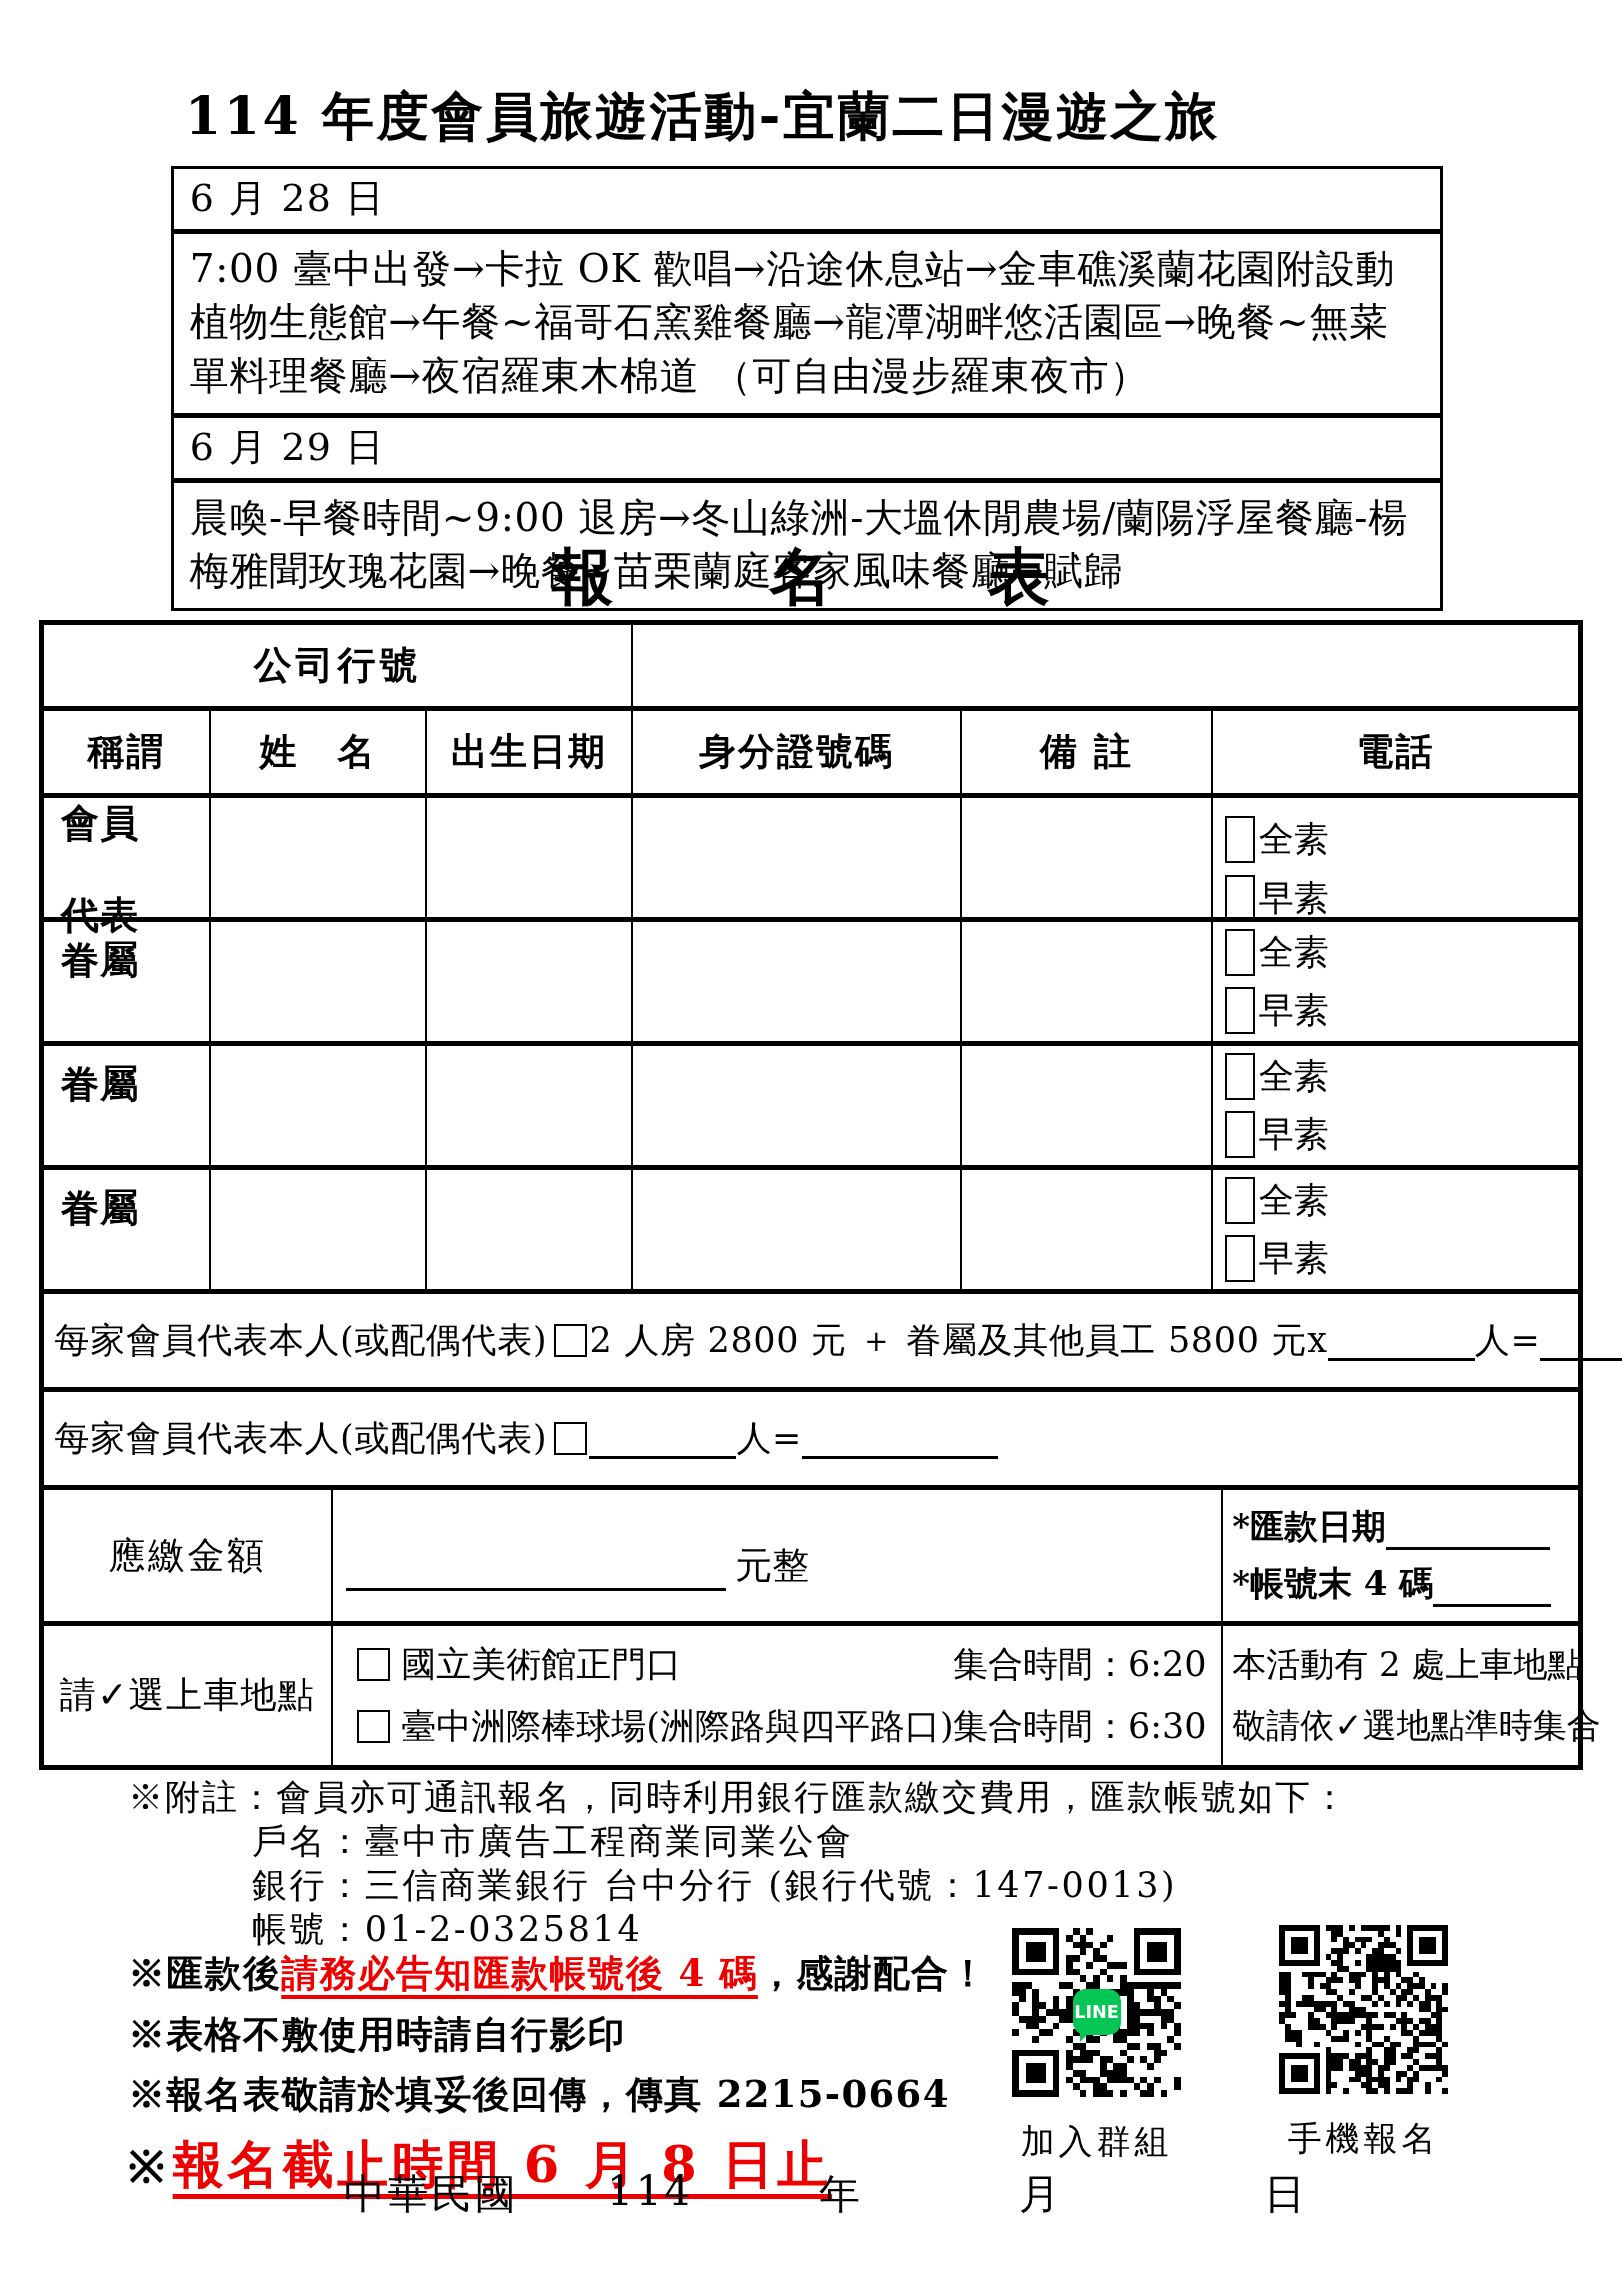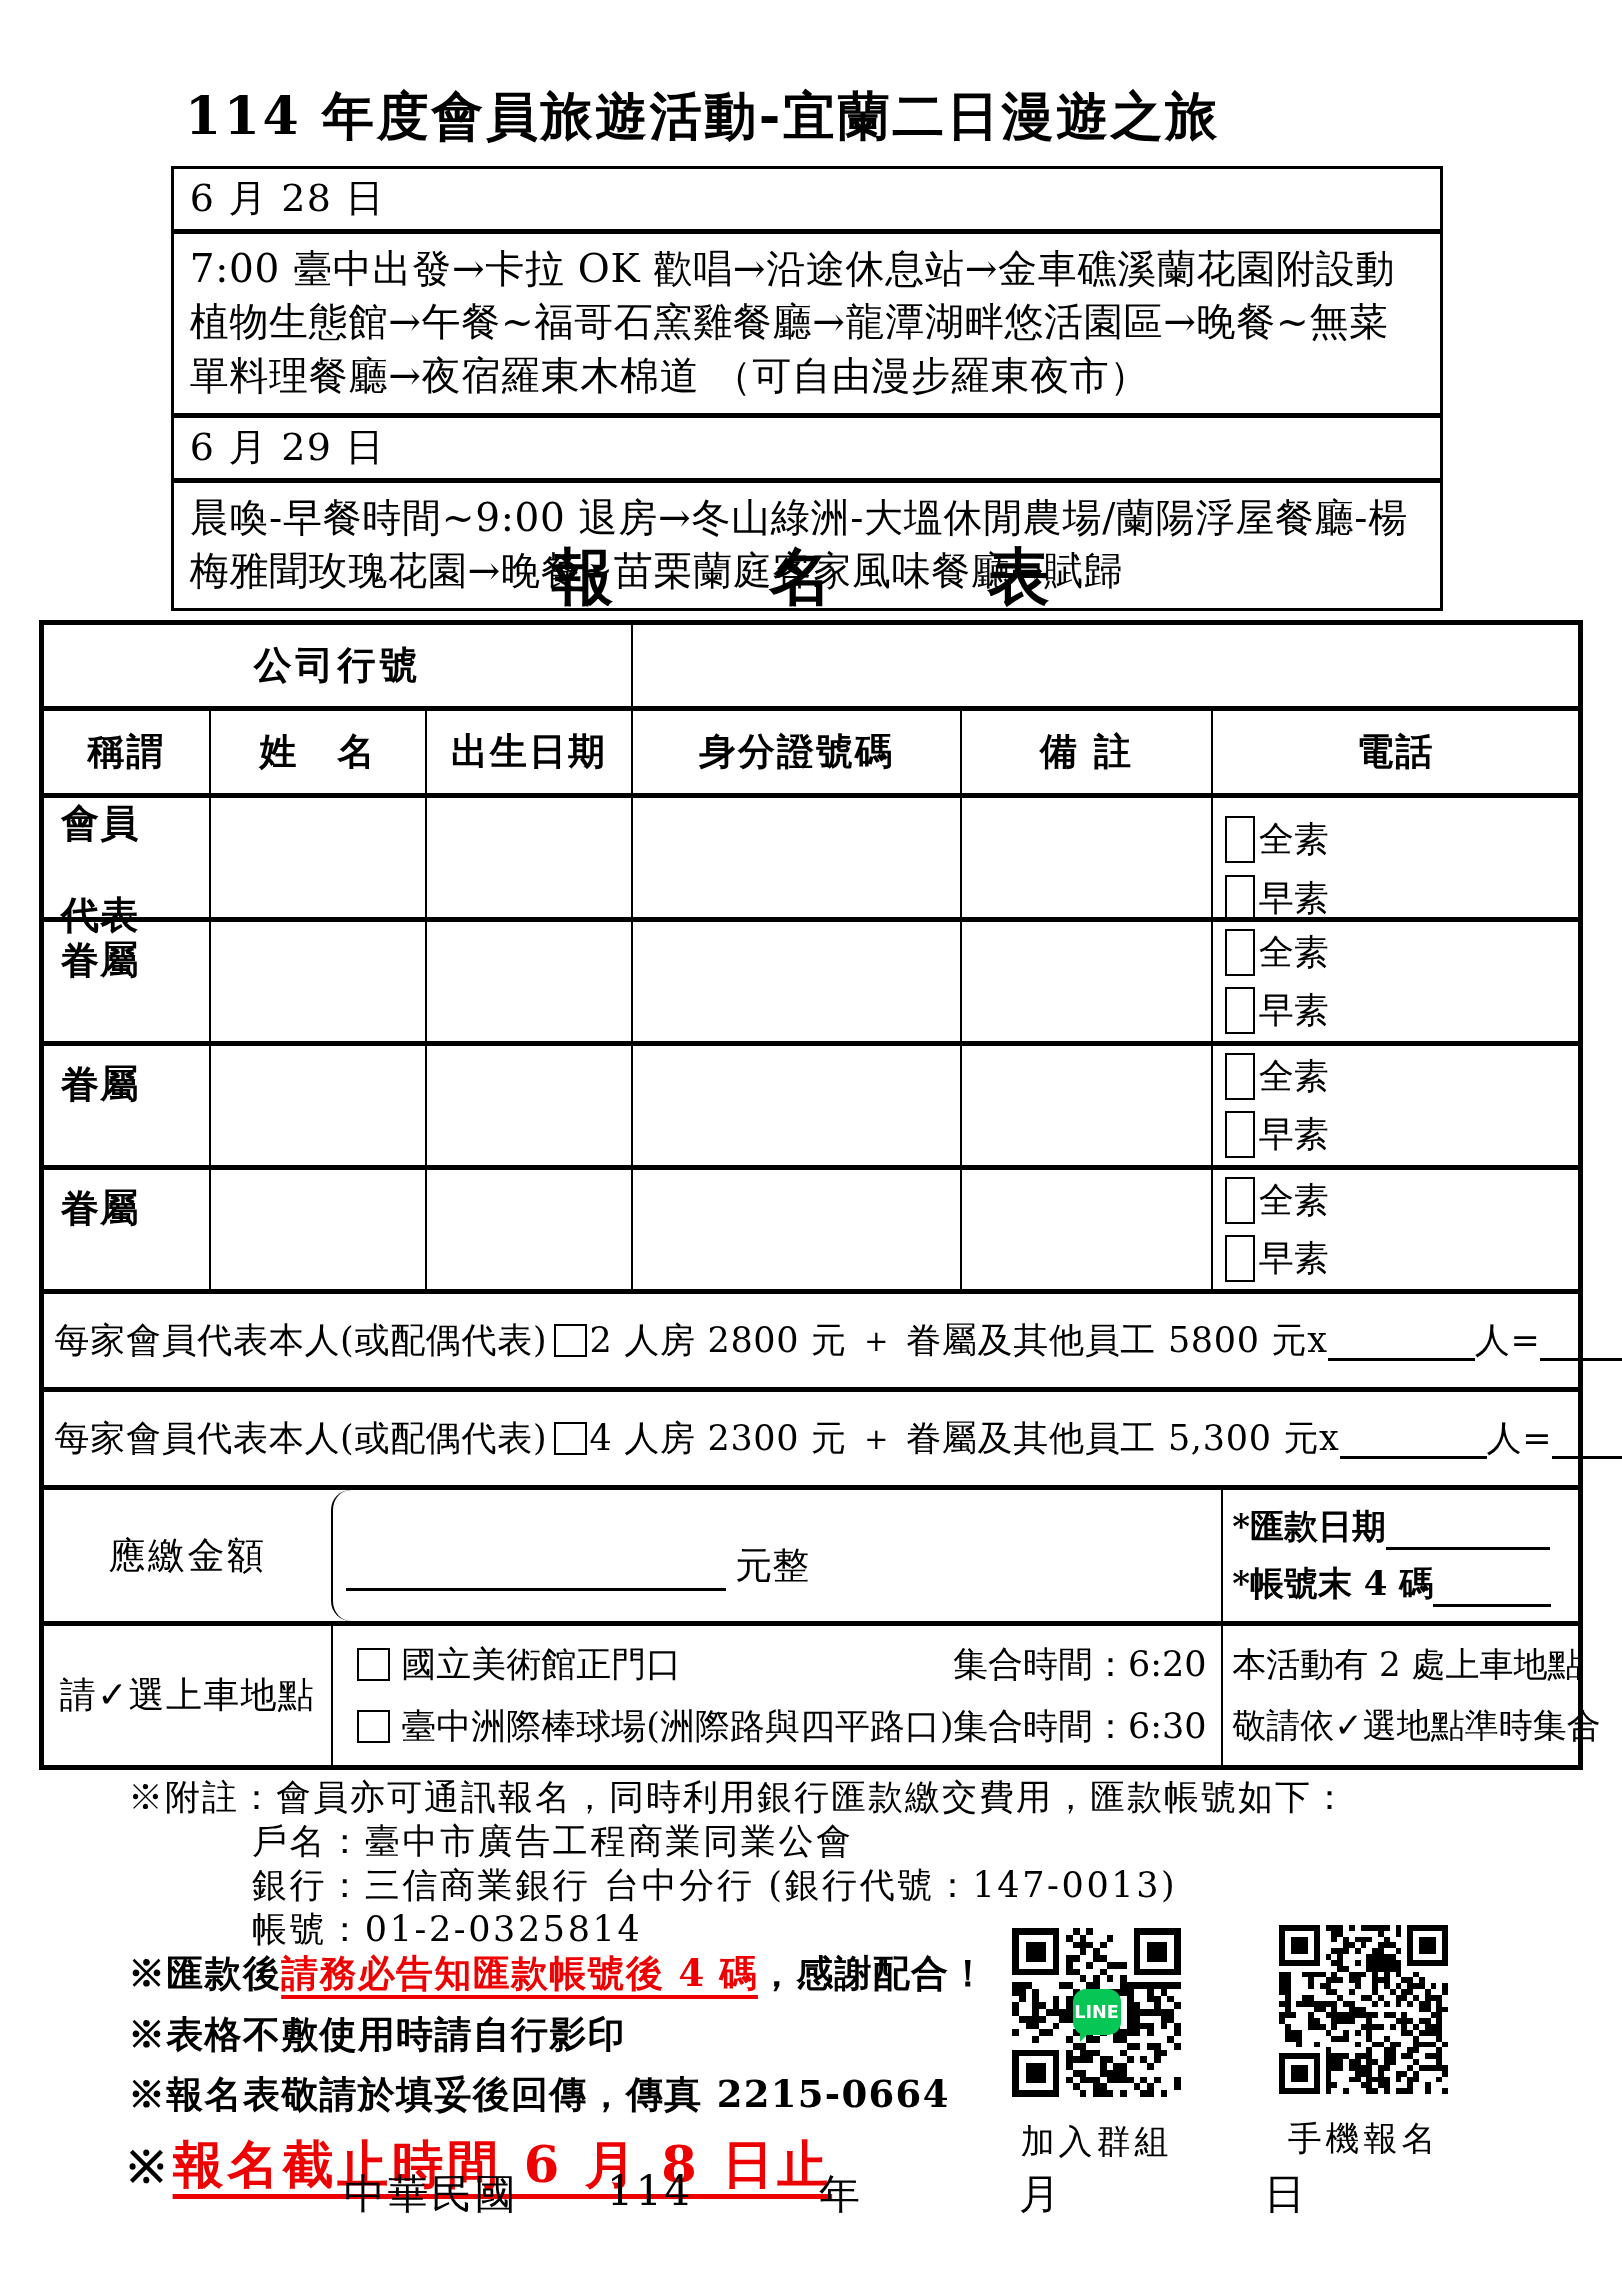--- a/index.html
+++ b/index.html
@@ -42,21 +42,21 @@
   .cb-sq{width:29px;height:29px;border:2.6px solid #000;margin:0 2.6px 0 6.5px;flex:none;}
   .blank{display:inline-block;border-bottom:3.3px solid #000;height:37px;flex:none;}
   .b-count{width:147px;}
   .b-total{width:196px;}
   .b-amount{width:380px;margin-right:9.2px;}
   .b-remit{width:164px;}
   .b-acct{width:118px;}
 
   .row-pay{grid-template-columns:287px 890px 1fr;height:136px;}
   .pay-label{display:flex;align-items:center;justify-content:center;font-size:37px;letter-spacing:2.6px;}
-  .pay-mid{display:flex;align-items:flex-end;padding:8px 0 30px 13px;font-size:37px;border-radius:20px;}
+  .pay-mid{display:flex;align-items:flex-end;padding:8px 0 30px 13px;font-size:37px;}
   .pay-right{display:flex;flex-direction:column;justify-content:space-around;padding:9.2px 5.2px 9.2px 9.2px;
              font-size:34px;font-weight:bold;}
   .pay-right .line{display:flex;align-items:flex-end;white-space:nowrap;}
 
   .row-pickup{grid-template-columns:287px 890px 1fr;height:139px;}
   .pk-label{display:flex;align-items:center;justify-content:center;font-size:36px;letter-spacing:1.3px;}
   .pk-mid{display:flex;flex-direction:column;justify-content:space-around;padding:7.9px 0;font-size:35px;}
   .pk-line{position:relative;display:flex;align-items:center;padding-left:17px;white-space:nowrap;}
   .pk-time{position:absolute;left:620px;}
   .pk-right{display:flex;flex-direction:column;justify-content:space-around;padding:7.9px 0 7.9px 9.2px;font-size:34px;white-space:nowrap;}
@@ -215,21 +215,20 @@
         <span>人=</span>
         <span class="blank b-total"></span>
 
       </div>
     </div>
 
     <div class="t-row row-price">
       <div class="cell price-line">
         <span>每家會員代表本人(或配偶代表)</span>
         <span class="cb-sq"></span>
-        <span>4 人房  2300 元 ＋ 眷屬及其他員工  5,300 元x</span>
         <span class="blank b-count"></span>
         <span>人=</span>
         <span class="blank b-total"></span>
 
       </div>
     </div>
 
     <div class="t-row row-pay">
       <div class="cell pay-label">應繳金額</div>
       <div class="cell pay-mid">

